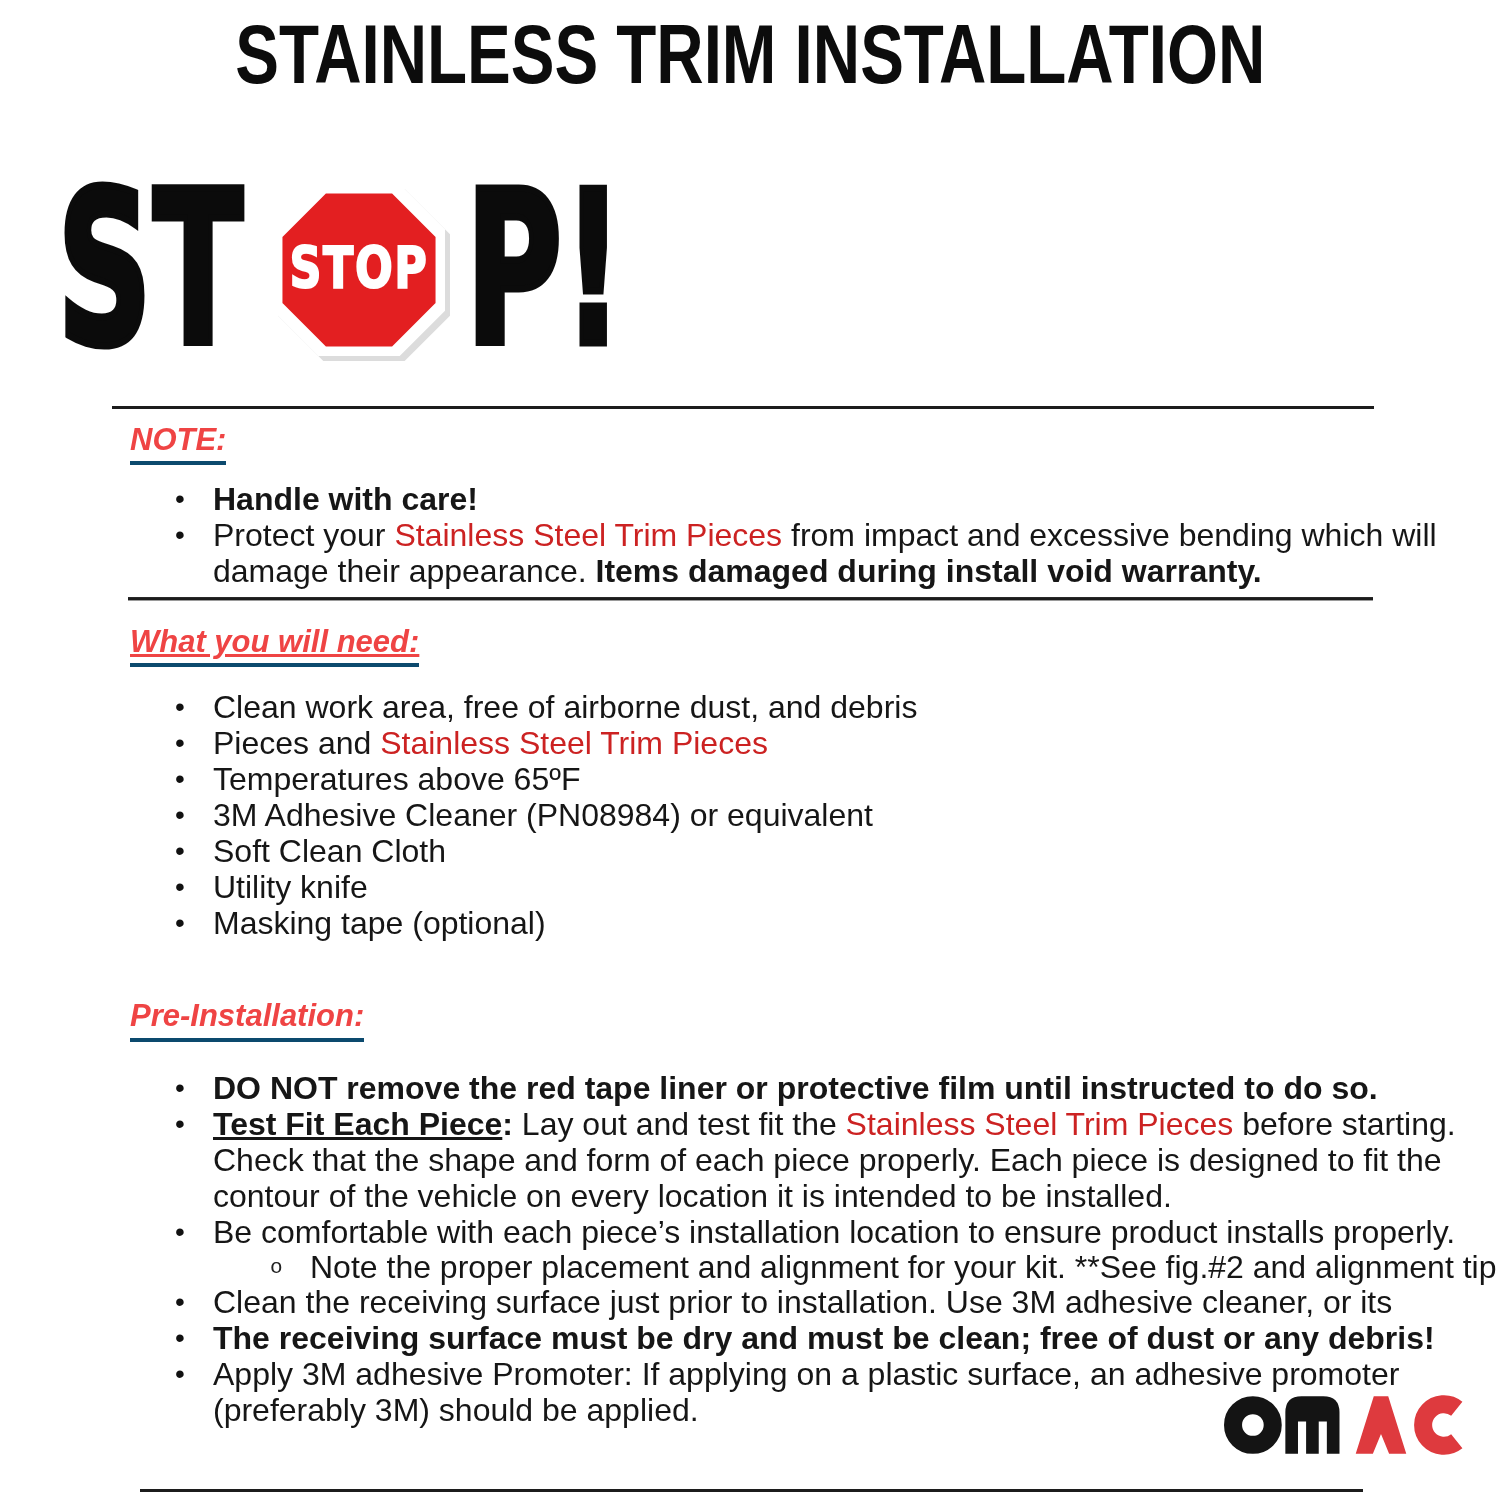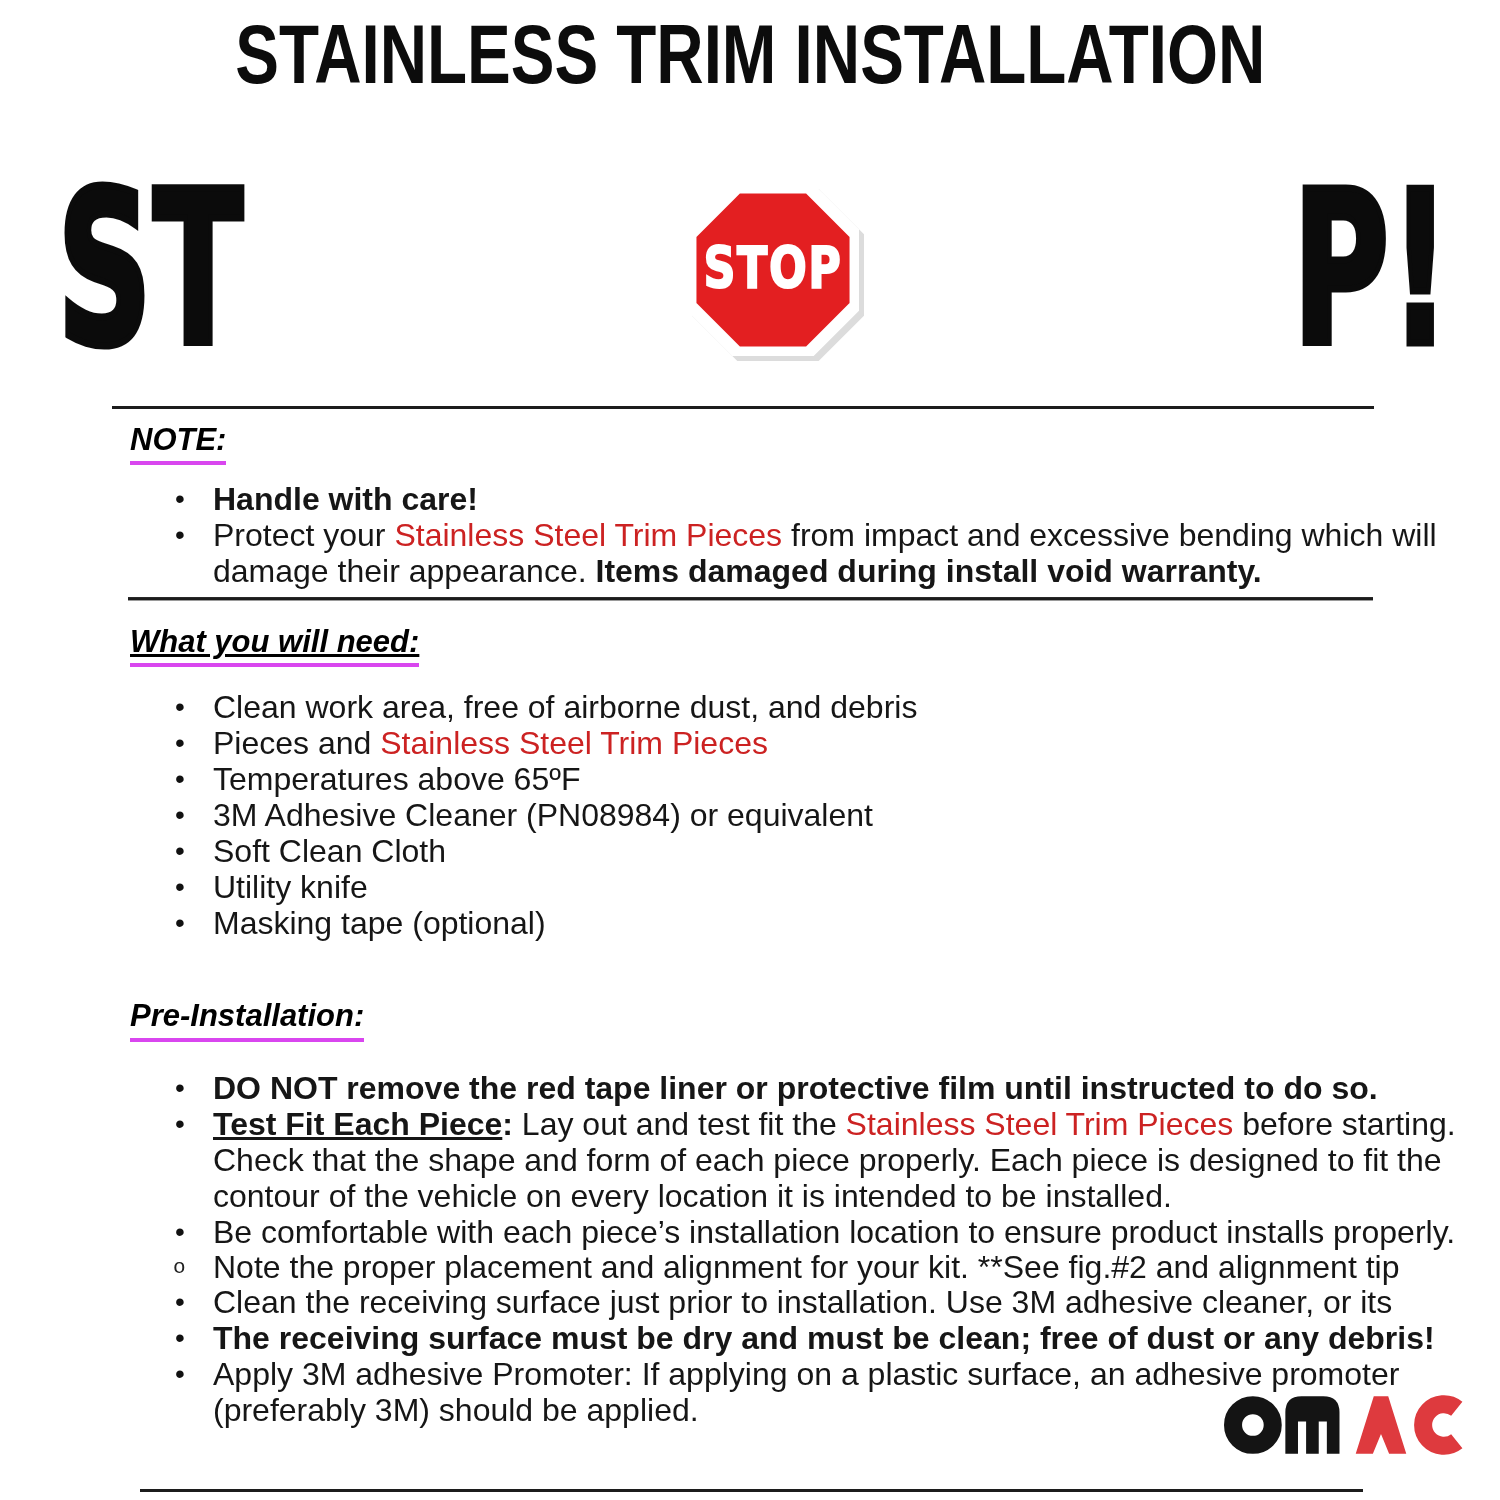--- a/index.html
+++ b/index.html
@@ -16,21 +16,21 @@
   .doc-title{
     display:inline-block;
     font-size:84px; font-weight:bold; line-height:1;
     letter-spacing:0px; color:#0c0c0c;
     transform:scaleX(0.78); transform-origin:center;
     white-space:nowrap;
   }
   
   .stop-row{
     margin-top:64px;
-    display:flex; justify-content:space-between; align-items:center;
+    display:flex; justify-content:flex-start; align-items:center;
     height:220px;
   }
   .stop-big{
     display:inline-block;
     font-family:"DejaVu Sans","Liberation Sans",sans-serif;
     font-size:212px; font-weight:900; line-height:1;
     color:#0b0b0b; -webkit-text-stroke:7px #0b0b0b;
     transform:scaleX(0.62); transform-origin:center;
     letter-spacing:2px; white-space:nowrap;
   }
@@ -56,39 +56,39 @@
   
   .rule{ height:3px; background:#1c1c1c; border:none; }
   .rule-1{ margin:26px 126px 0 112px; }
   .rule-2{ margin:8px 127px 0 128px; height:2px; background:#1c1c1c; border-bottom:1px solid #9a9a9a; border-top:1px solid #2a2a2a;}
   .rule-bottom{ position:absolute; left:140px; top:1489px; width:1223px; height:3px; background:#1c1c1c; }
   
   .sec-heading{
     display:inline-block;
     margin:12px 0 0 130px;
     font-size:31px; font-weight:bold; font-style:italic;
-    border-bottom:4px solid #d946ef; padding-bottom:3px;
-    color:#000000; line-height:1.2;
+    border-bottom:4px solid #0c4a6e; padding-bottom:3px;
+    color:#ef4444; line-height:1.2;
   }
   .sec-heading.need{ margin-top:22px;text-decoration:underline; }
   .sec-heading.pre{ margin-top:56px; }
   ul.bullets{
     list-style:none;
     margin:16px 130px 0 213px; padding:0;
     font-size:32px; line-height:36px; color:#161616;
   }
   ul.bullets.needlist{ margin-top:22px; }
   ul.bullets.prelist{ margin-top:28px; }
   ul.bullets li{ position:relative; }
   ul.bullets li::before{
     content:"\2022";
     position:absolute; left:-38px; top:0;
     font-size:28px; line-height:36px; color:#111;
   }
-  ul.bullets li.sub{ line-height:34px; }
+  ul.bullets li.sub{ margin-left:97px; line-height:34px; }
   ul.bullets li.sub::before{
     content:"o";
     font-family:"Liberation Mono",monospace;
     font-size:21px; line-height:34px; left:-40px; top:1px; color:#222;
   }
   .line{ white-space:nowrap; }
   .bold{ font-weight:bold; }
   .underline{ text-decoration:underline; }
   .red{ color:var(--red-text,#cc2222); }
   

